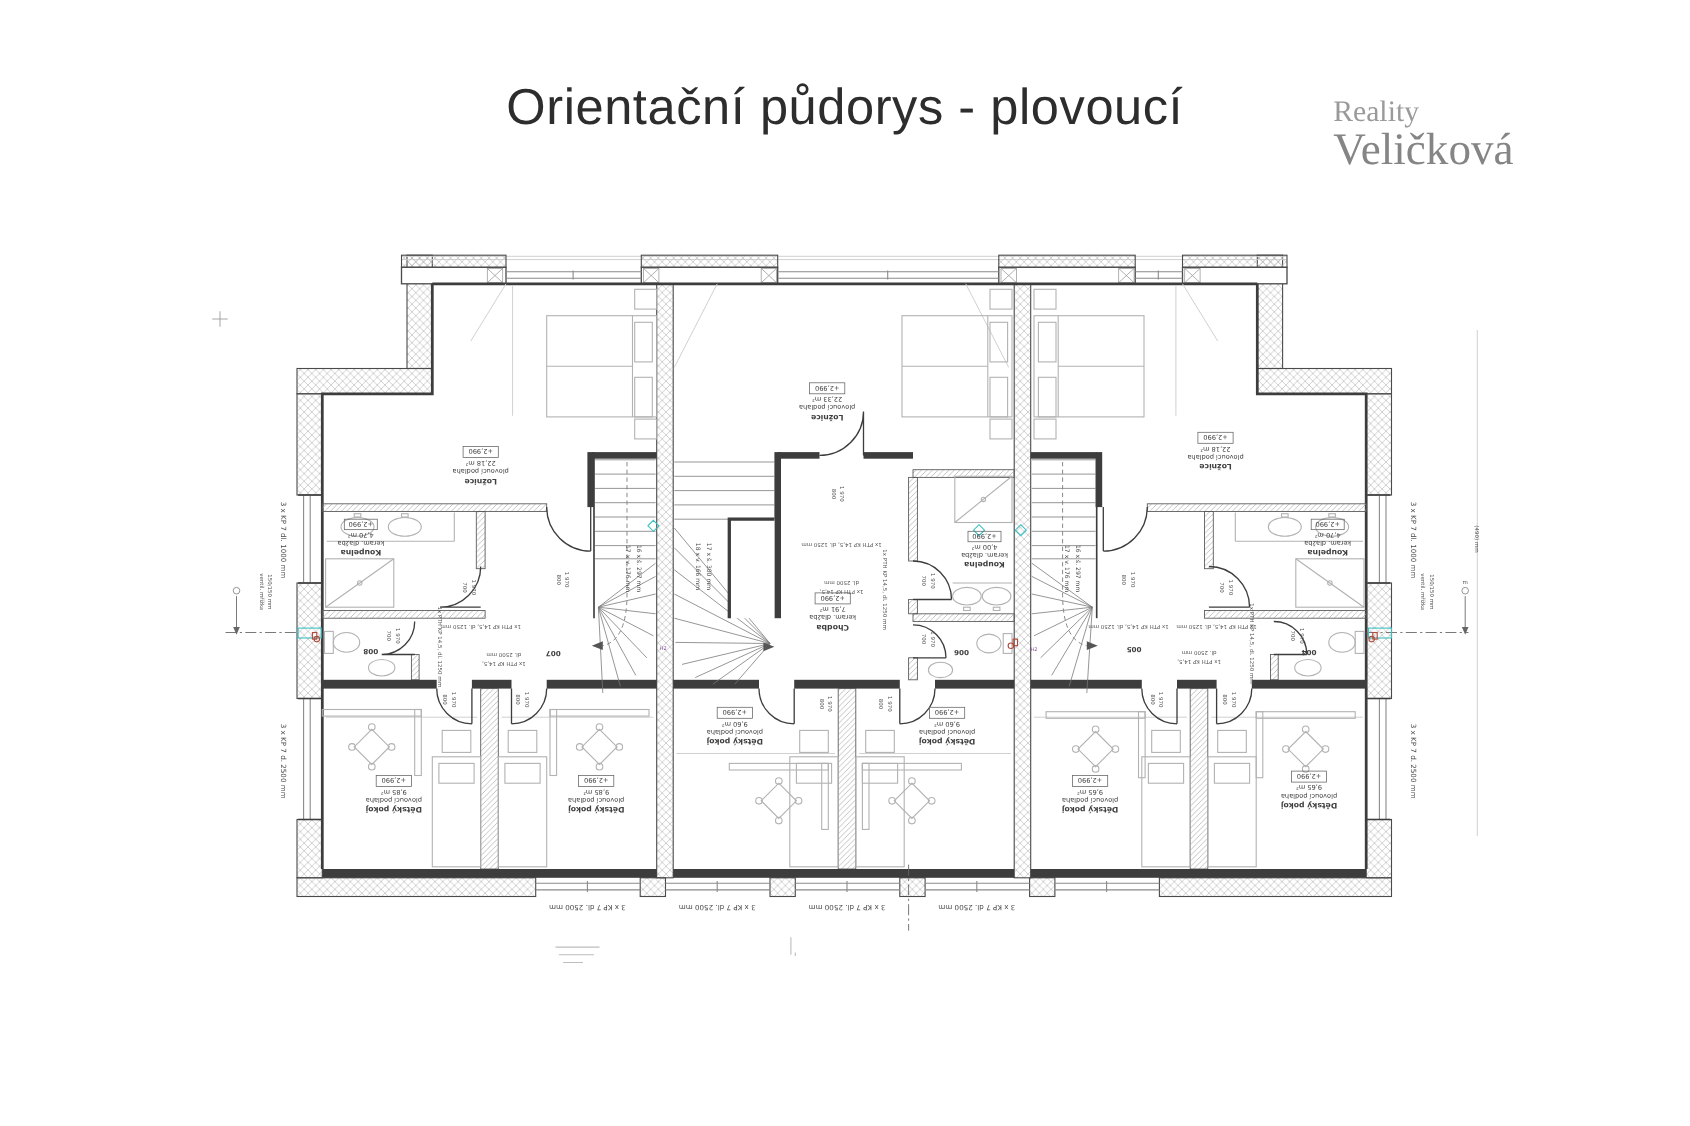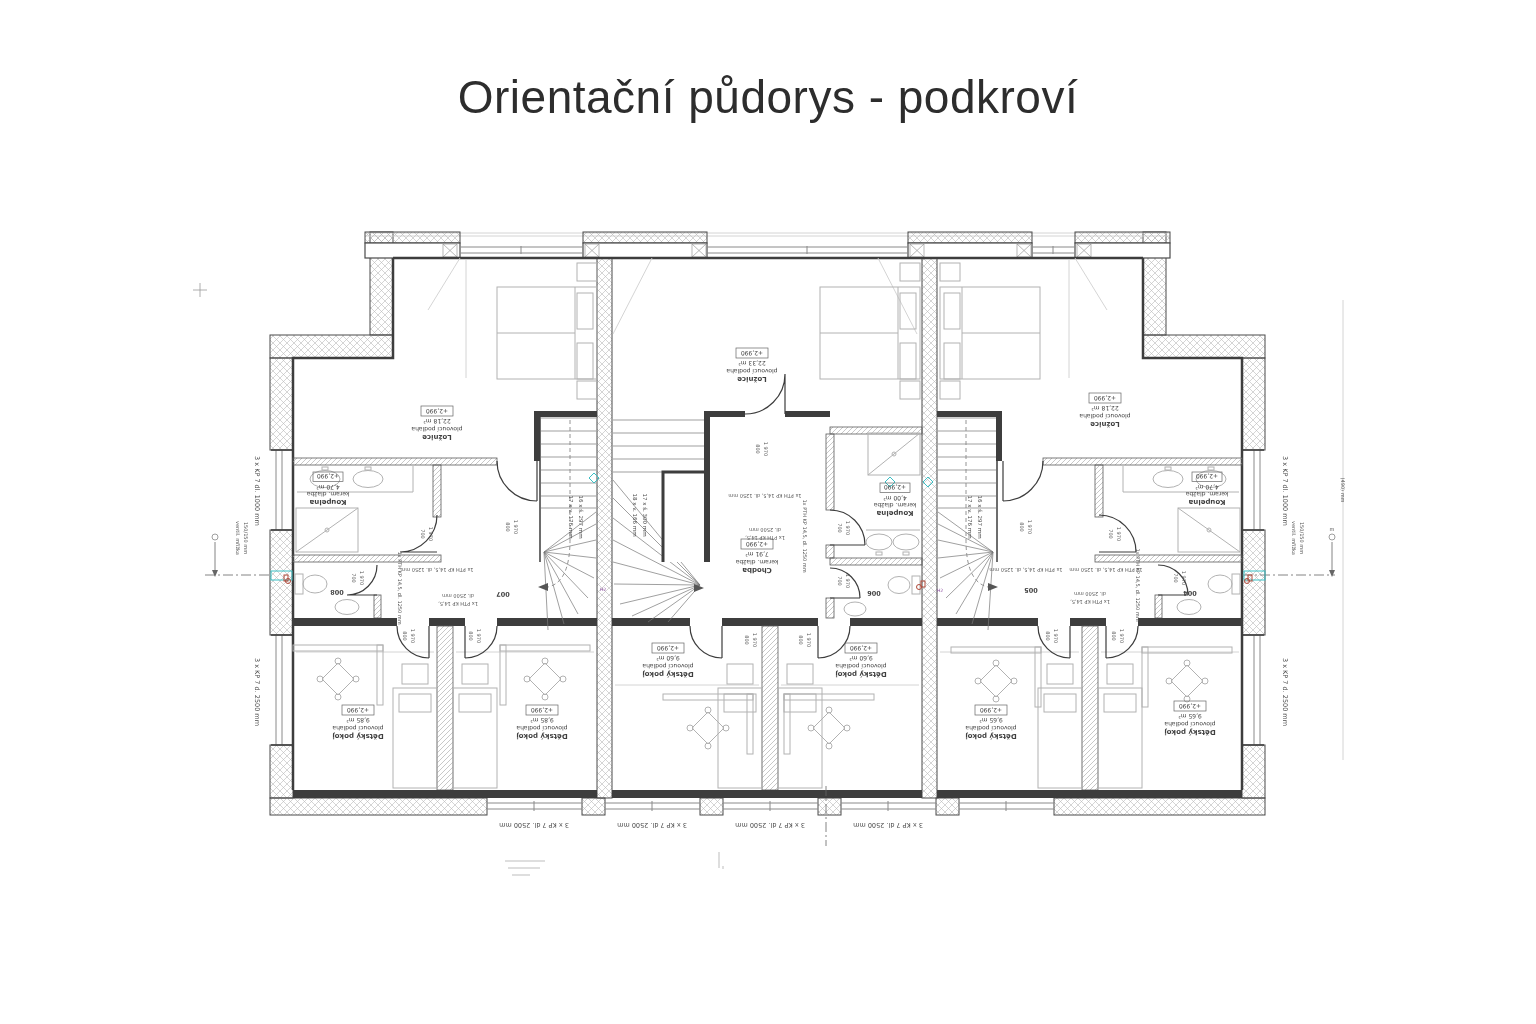--- a/index.html
+++ b/index.html
@@ -33,21 +33,25 @@
   .walk{stroke:#888;stroke-width:0.9;stroke-dasharray:4 3;fill:none;}
   .cyan{stroke:#3bbfc4;fill:none;stroke-width:1;}
   .red{stroke:#b04a3a;fill:none;stroke-width:1;}
   .purp{font-size:4.5px;fill:#8a4a9e;}
   .axis{stroke:#666;stroke-width:0.8;stroke-dasharray:10 3 2 3;fill:none;}
 </style>
 </head>
 <body>
 
 <div class="page">
-  <div class="title">Orientační půdorys - podkroví</div>
+  <div class="title">Orientační půdorys - plovoucí</div>
+  <div class="logo">
+    <span class="l1">Reality</span>
+    <span class="l2">Veličková</span>
+  </div>
 
   <svg class="plan" width="1536" height="1024" viewBox="0 0 1536 1024">
     <defs>
       <pattern id="xh" width="7" height="7" patternUnits="userSpaceOnUse">
         <path d="M0,7 L7,0 M0,0 L7,7" stroke="#b8b8b8" stroke-width="0.6"></path>
       </pattern>
       <pattern id="dh" width="5" height="5" patternUnits="userSpaceOnUse">
         <path d="M0,5 L5,0" stroke="#b0b0b0" stroke-width="0.7"></path>
       </pattern>
     </defs>

